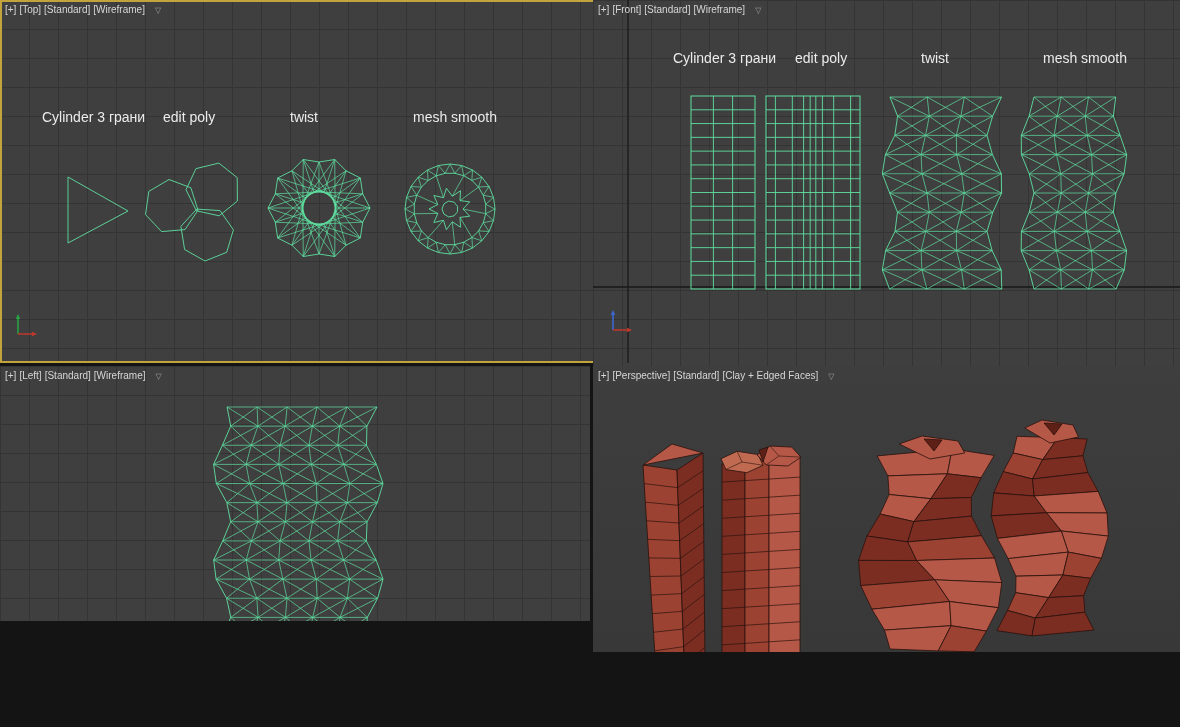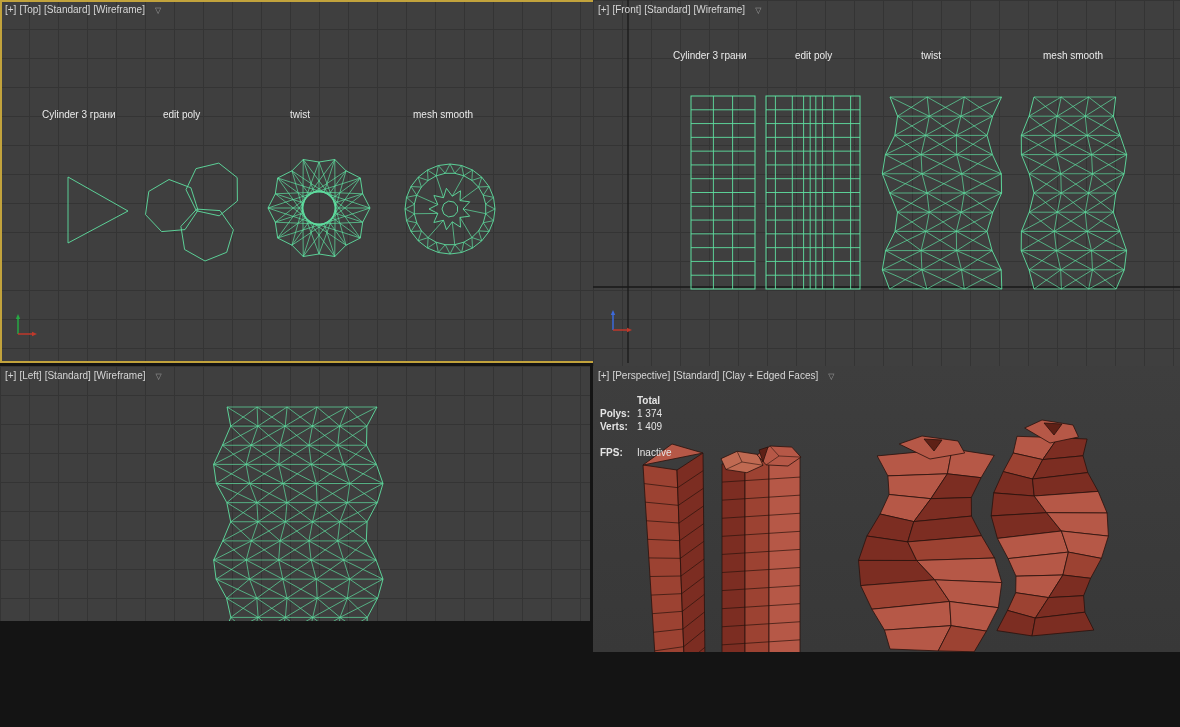--- a/index.html
+++ b/index.html
@@ -12,21 +12,21 @@
       linear-gradient(#343434 1px,transparent 1px),
       linear-gradient(90deg,#343434 1px,transparent 1px);
     background-size:29px 29px;
   }
   .persp-bg{background:linear-gradient(#3e3e3e,#383838)}
   .vp.active{box-shadow:inset 0 0 0 2px #c2a33c}
   .vp svg{position:absolute;left:0;top:0}
   .vp-label{position:absolute;left:5px;top:4px;font-size:10px;color:#d6d6d6;z-index:6;white-space:nowrap}
   .vp-menu{margin-right:3px;cursor:pointer}
   .vp-arrow{margin-left:7px;color:#9a9a9a;font-size:8px;cursor:pointer}
-  .obj-label{position:absolute;font-size:10px;color:#ebebeb;z-index:5;white-space:nowrap}
+  .obj-label{position:absolute;font-size:14px;color:#ebebeb;z-index:5;white-space:nowrap}
   .vp-top{left:0;top:0;width:710px;height:363px}
   .vp-front{left:593px;top:0;width:587px;height:448px}
   .vp-left{left:0;top:366px;width:590px;height:255px}
   .vp-persp{left:593px;top:366px;width:587px;height:286px}
   .vp-top .o0{left:42px;top:109px}
   .vp-top .o1{left:163px;top:109px}
   .vp-top .o2{left:290px;top:109px}
   .vp-top .o3{left:413px;top:109px}
   .vp-front .o0{left:80px;top:50px}
   .vp-front .o1{left:202px;top:50px}
@@ -611,26 +611,20 @@
         <line x1="18" y1="325" x2="32" y2="325" stroke="#c0392b" stroke-width="1.5"></line>
         <polygon points="37,325 32,327.2 32,322.8" fill="#c0392b"></polygon>
       </g>
     </svg>
 </div>
 
 <div class="vp vp-persp persp-bg">
   <div class="vp-label">
     <span class="vp-menu">[+]</span><span class="vp-menu">[Perspective]</span><span class="vp-menu">[Standard]</span><span class="vp-menu">[Clay + Edged Faces]</span><span class="vp-arrow">▽</span>
   </div>
-  <div class="stats">
-    <div class="stats-row total-row">Total</div>
-    <div class="stats-row"><span class="stats-lbl">Polys:</span><span class="stats-val">1 374</span></div>
-    <div class="stats-row"><span class="stats-lbl">Verts:</span><span class="stats-val">1 409</span></div>
-    <div class="stats-row fps-row"><span class="stats-lbl">FPS:</span><span class="stats-val">Inactive</span></div>
-  </div>
   <svg id="svg-persp" width="587" height="361">
       <g>
         <polygon points="50.0,99.0 84.0,104.0 92.0,316.0 64.0,322.0" fill="#9c4232" stroke="#2a120c" stroke-width="0.8" stroke-linejoin="round"></polygon>
         <polygon points="84.0,104.0 110.0,87.0 112.0,299.0 92.0,316.0" fill="#7c2d22" stroke="#2a120c" stroke-width="0.8" stroke-linejoin="round"></polygon>
         <line x1="51.166666666666664" y1="117.58333333333333" x2="84.66666666666667" y2="121.66666666666666" stroke="#2a120c" stroke-width="0.7"></line>
         <line x1="84.66666666666667" y1="121.66666666666666" x2="110.16666666666667" y2="104.66666666666666" stroke="#2a120c" stroke-width="0.7"></line>
         <line x1="52.333333333333336" y1="136.16666666666666" x2="85.33333333333333" y2="139.33333333333331" stroke="#2a120c" stroke-width="0.7"></line>
         <line x1="85.33333333333333" y1="139.33333333333331" x2="110.33333333333333" y2="122.33333333333333" stroke="#2a120c" stroke-width="0.7"></line>
         <line x1="53.5" y1="154.75" x2="86" y2="157" stroke="#2a120c" stroke-width="0.7"></line>
         <line x1="86" y1="157" x2="110.5" y2="140" stroke="#2a120c" stroke-width="0.7"></line>

